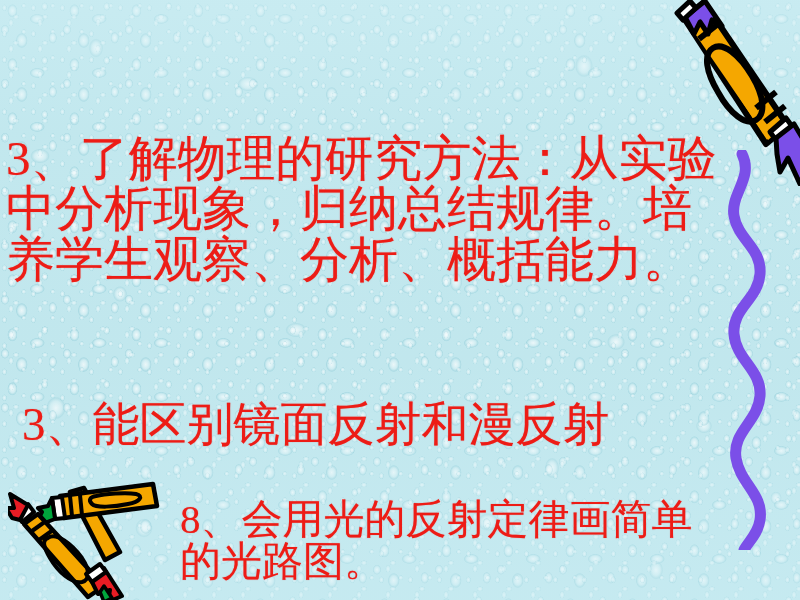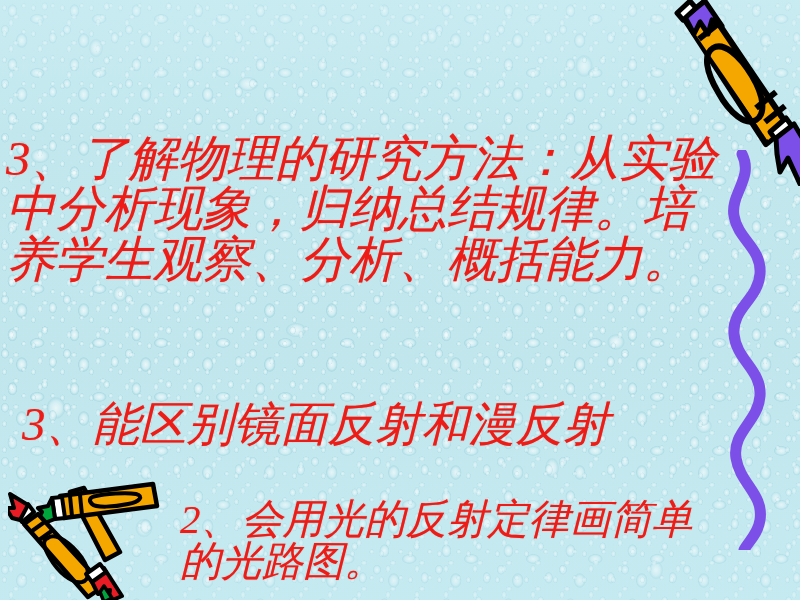--- a/index.html
+++ b/index.html
@@ -10,21 +10,20 @@
     overflow: hidden;
   }
 
   #slide {
     position: relative;
     width: 800px;
     height: 600px;
     background-color: #bfe6ec;
     overflow: hidden;
     font-family: "Liberation Serif", "DejaVu Serif", serif;
-    font-style: italic;
   }
 
   
   .bg-base {
     position: absolute;
     inset: 0;
     background-color: #c3e8ee;
     background-image:
       radial-gradient(ellipse 9px 12px at 12% 8%,  rgba(255,255,255,.85) 0%, rgba(255,255,255,.35) 45%, rgba(140,200,212,.30) 70%, rgba(255,255,255,0) 80%),
       radial-gradient(ellipse 13px 9px at 31% 14%, rgba(255,255,255,.80) 0%, rgba(255,255,255,.30) 48%, rgba(140,200,212,.28) 72%, rgba(255,255,255,0) 82%),
@@ -238,16 +237,16 @@
     <g>
       <path d="M 96 108 L 104 120 L 96 124 L 92 114 Z" fill="#00A53C" stroke="#000" stroke-width="3.5" stroke-linejoin="round"></path>
     </g>
   </svg>
 
   <div class="text-layer">
     <div class="para" id="para-3">3、了解物理的研究方法：从实验中分析现象，归纳总结规律。培养学生观察、分析、概括能力。</div>
 
     <div class="para" id="para-4">3、能区别镜面反射和漫反射</div>
 
-    <div class="para" id="para-5">2、会用光的反射定律画简单的光路图。</div>
+    <div class="para" id="para-5">8、会用光的反射定律画简单的光路图。</div>
   </div>
 
 </div>
 
 </body></html>

